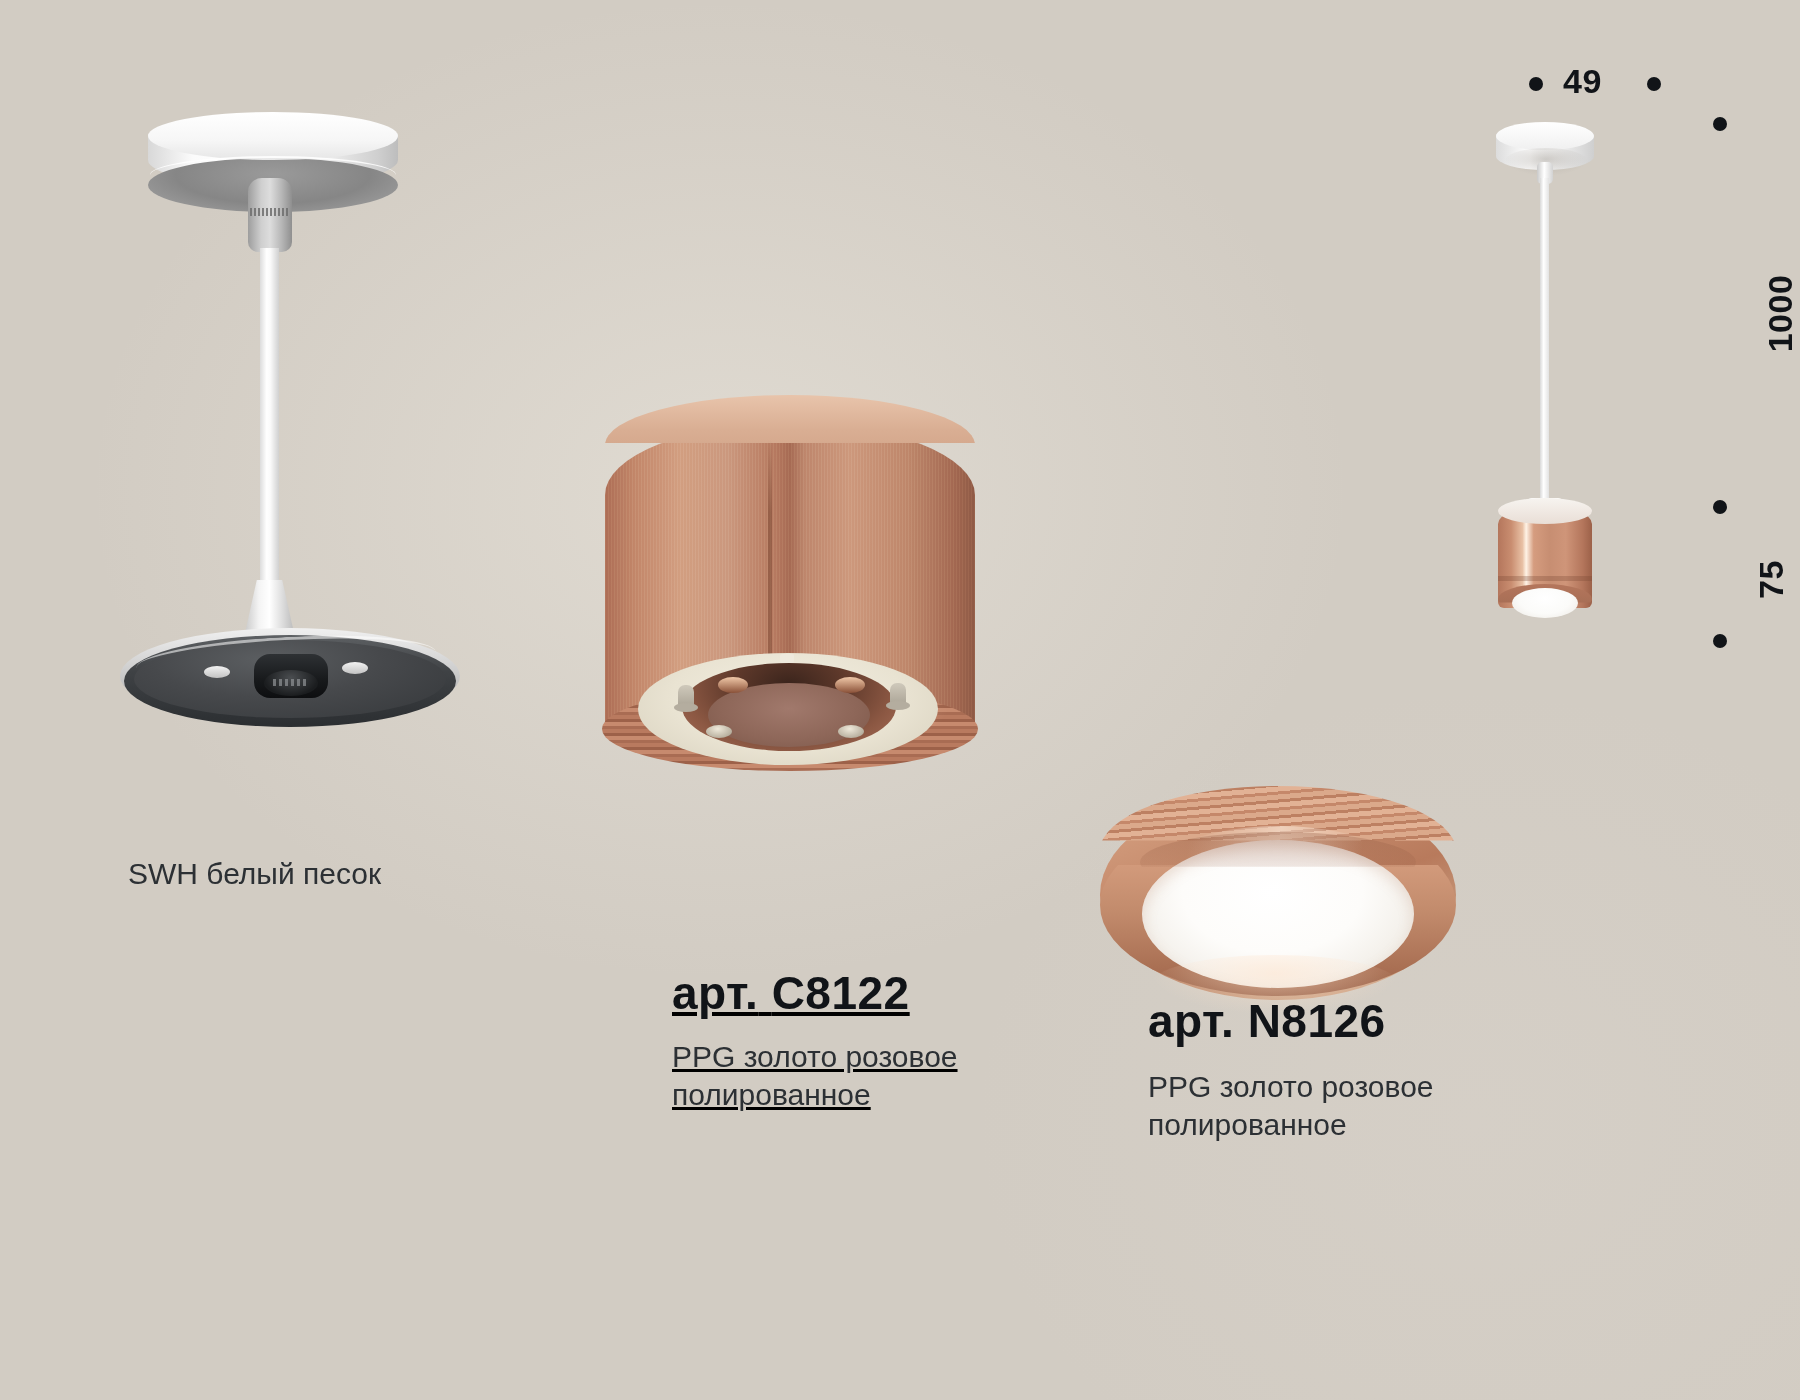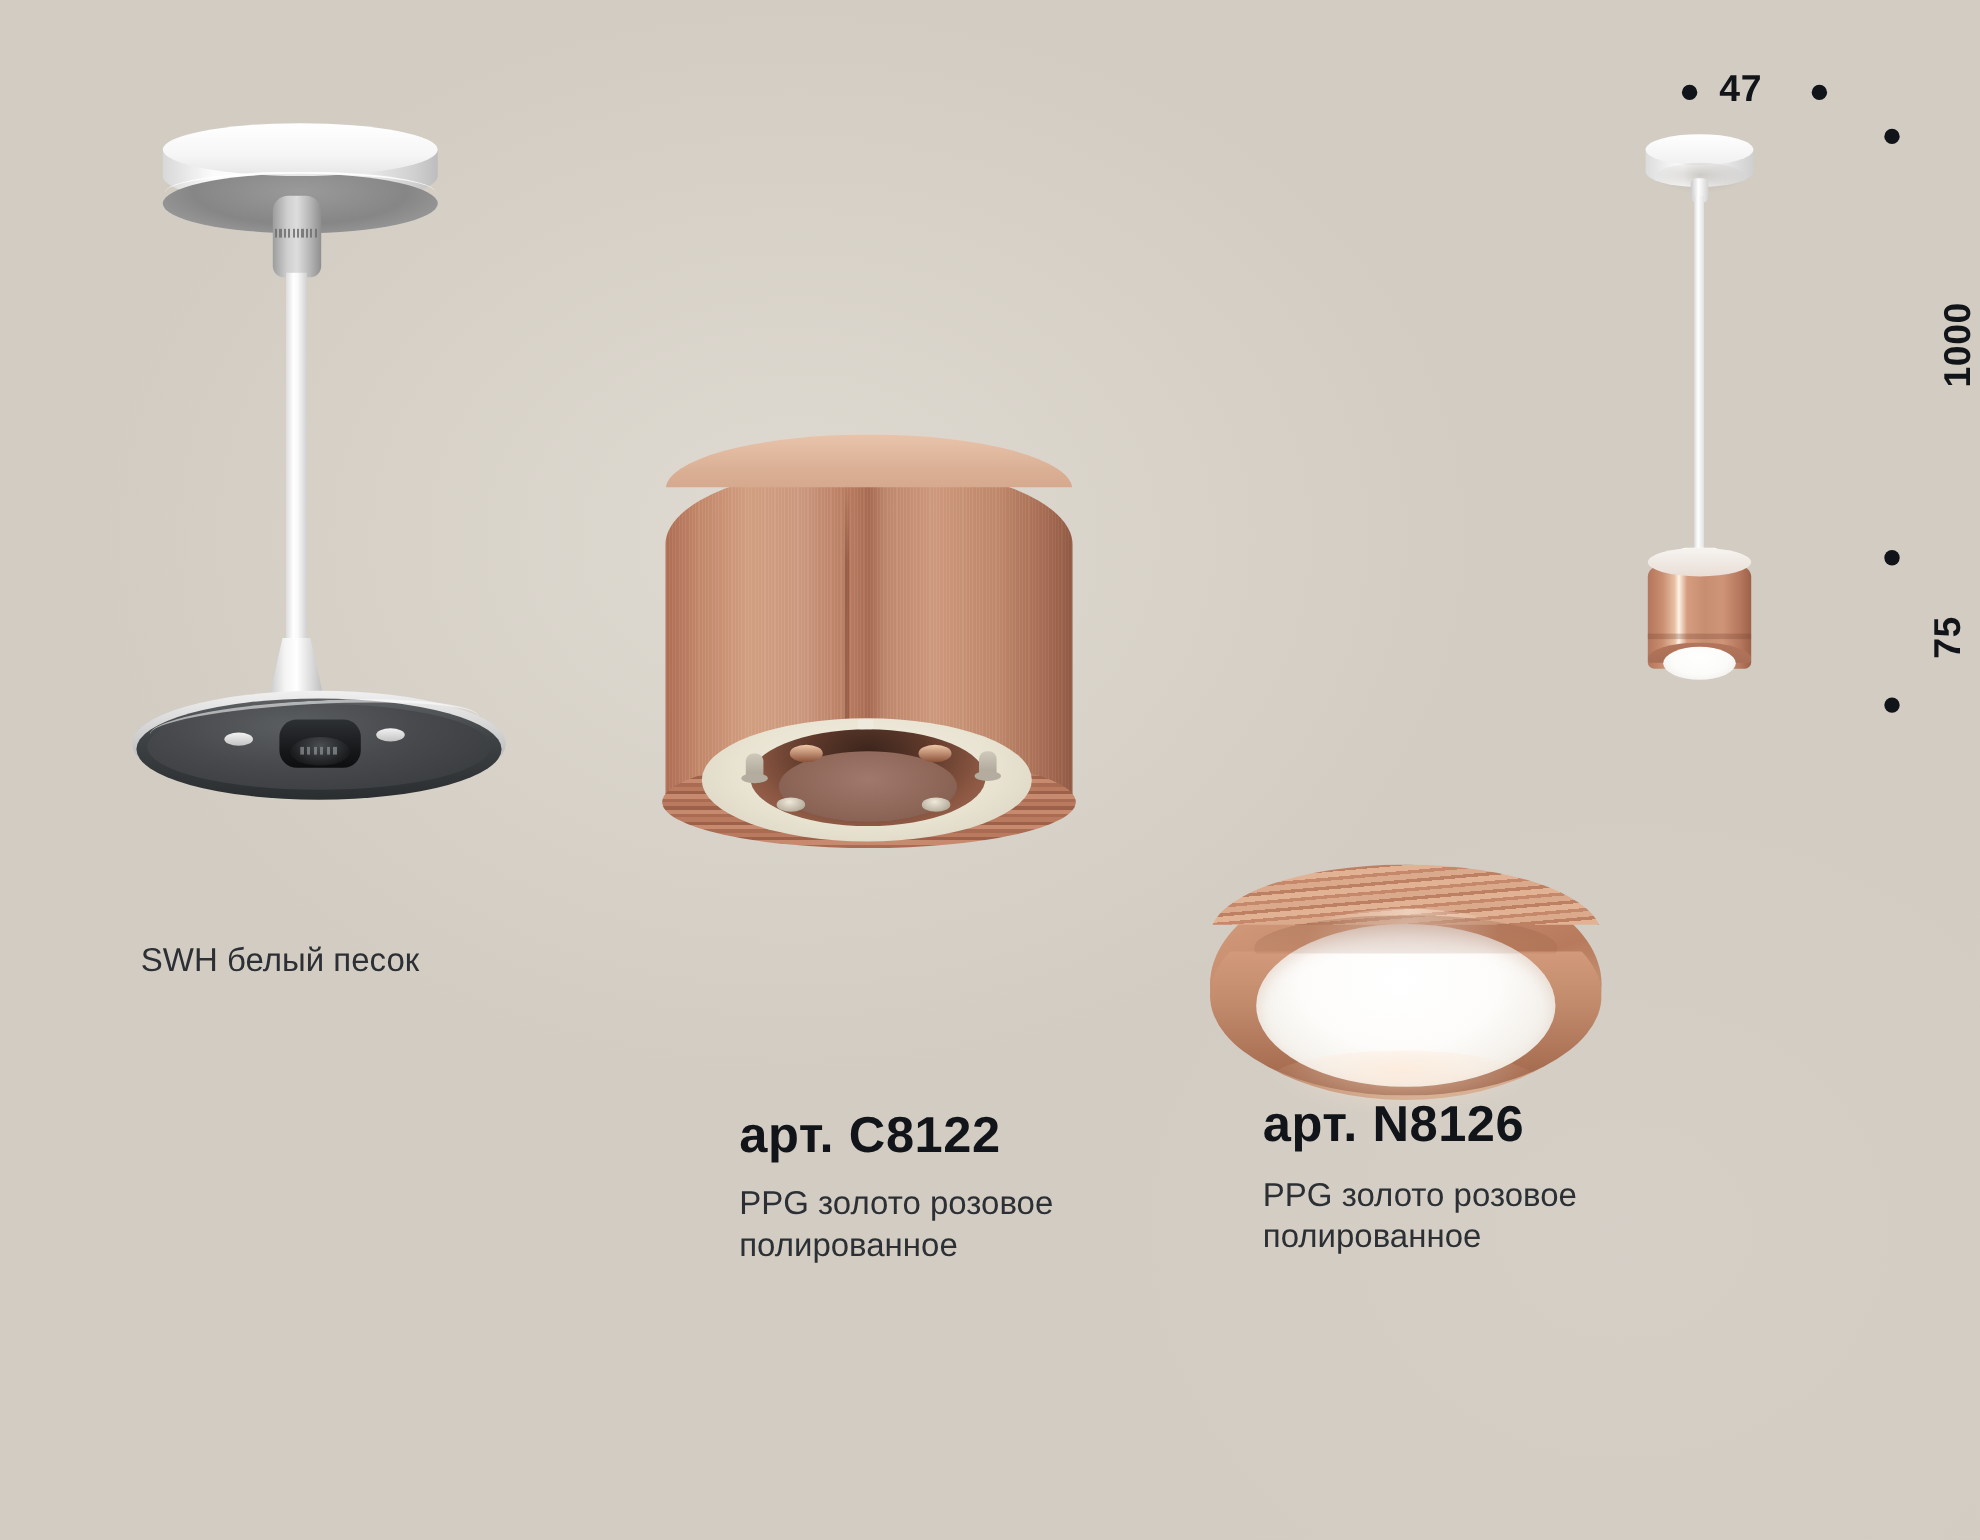--- a/index.html
+++ b/index.html
@@ -348,21 +348,21 @@
     <div class="cyl-inner-bore2"></div>
     <div class="face-notch"></div>
     <div class="bore-clip" style="left:128px; top:282px;"></div>
     <div class="bore-clip" style="left:245px; top:282px;"></div>
     <div class="face-post" style="left:88px; top:290px;"></div>
     <div class="face-post" style="left:300px; top:288px;"></div>
     <div class="face-screw" style="left:116px; top:330px;"></div>
     <div class="face-screw" style="left:248px; top:330px;"></div>
   </div>
 
-  <div class="label-block" style="left:672px; top:1006px;">
+  <div class="label-block" style="left:672px; top:968px;text-decoration:underline;">
     <div class="art-line">
       <span class="art-word">арт.</span>
       <span class="art-word">C8122</span>
     </div>
     <div class="desc-line" style="margin-top:18px;">PPG золото розовое</div>
     <div class="desc-line">полированное</div>
   </div>
 
   <div id="n8126">
     <div class="ring-outer"></div>
@@ -392,21 +392,21 @@
     <div class="mini-cap"></div>
     <div class="mini-body"></div>
     <div class="mini-body-top"></div>
     <div class="mini-body-groove"></div>
     <div class="mini-body-bottomrim"></div>
     <div class="mini-diffuser"></div>
   </div>
 
   <div class="dim-dot" style="left:1529px; top:77px;"></div>
   <div class="dim-dot" style="left:1647px; top:77px;"></div>
-  <div class="dim-num" style="left:1563px; top:62px;">47</div>
+  <div class="dim-num" style="left:1563px; top:62px;">49</div>
 
   <div class="dim-dot" style="left:1713px; top:117px;"></div>
   <div class="dim-num vert" style="left:1742px; top:294px;">1000</div>
 
   <div class="dim-dot" style="left:1713px; top:500px;"></div>
   <div class="dim-num vert" style="left:1752px; top:560px;">75</div>
   <div class="dim-dot" style="left:1713px; top:634px;"></div>
 
 </div>
 

